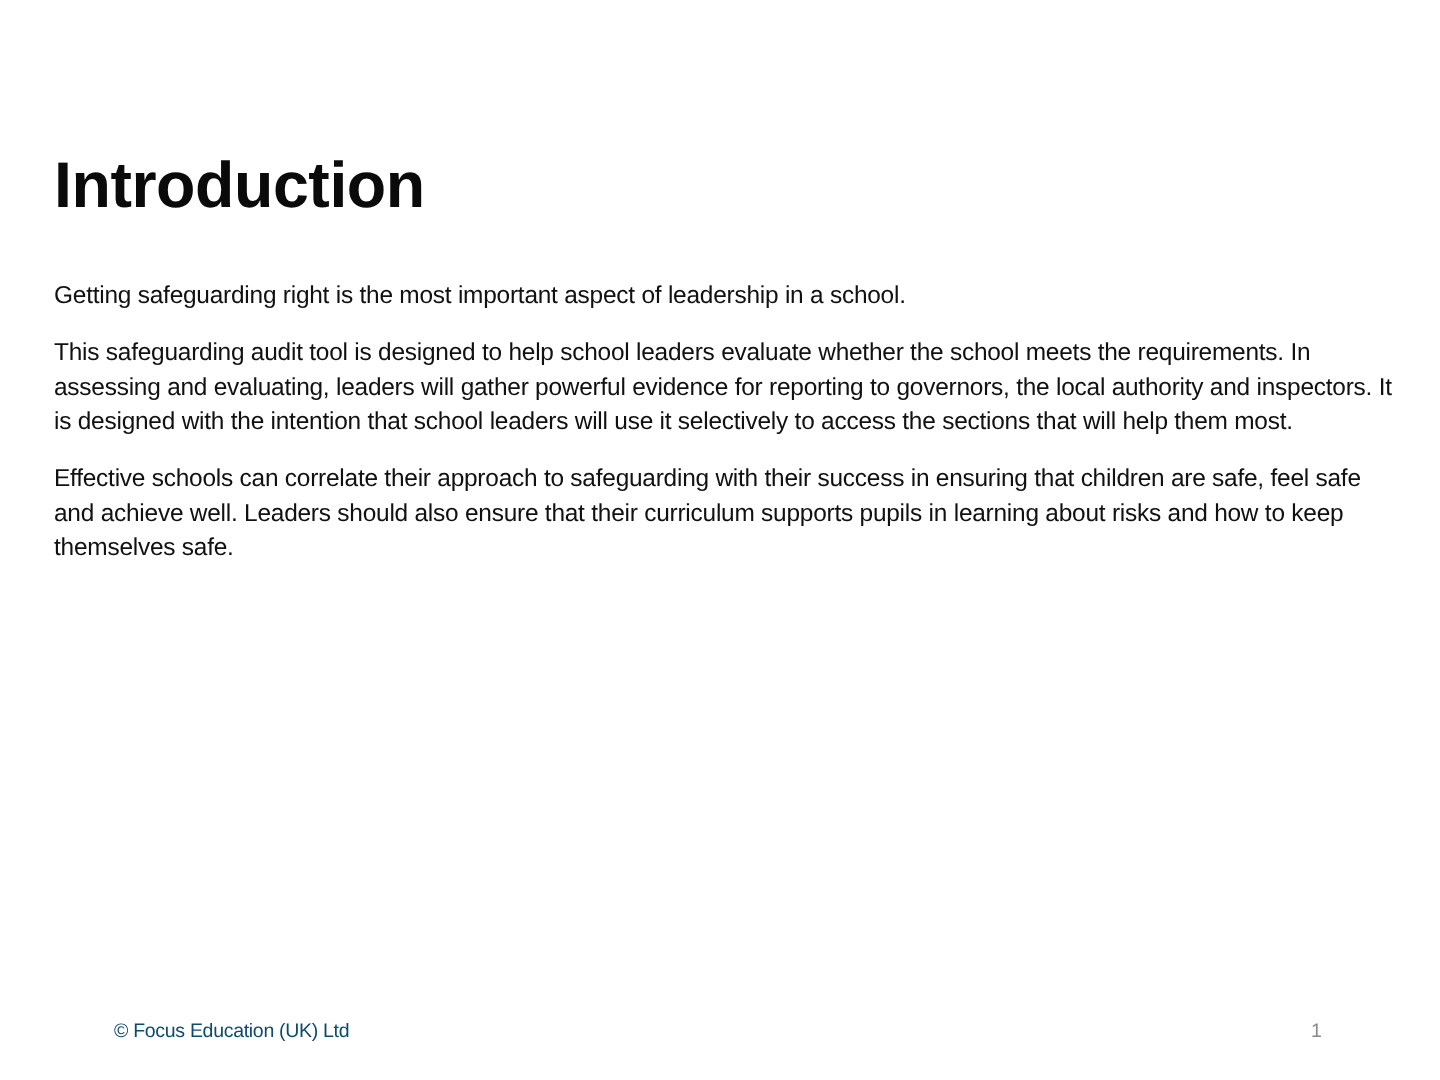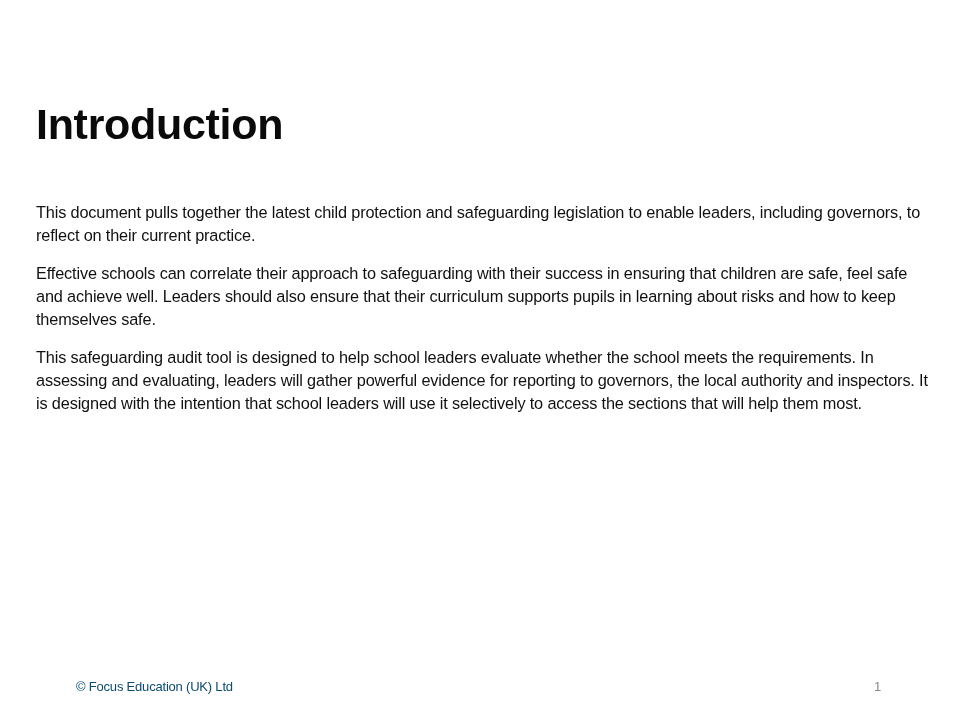--- a/index.html
+++ b/index.html
@@ -70,20 +70,20 @@
       color: #8a8a8a;
     }
   </style>
 </head>
 <body>
 
 <div class="slide">
   <h1 class="title">Introduction</h1>
 
   <div class="body">
-    <p class="para p2">This document pulls together the latest child protection and safeguarding legislation to enable leaders, including governors, to reflect on their current practice.</p>
+    <p class="para p1">Getting safeguarding right is the most important aspect of leadership in a school.</p>
+    <p class="para p4">This safeguarding audit tool is designed to help school leaders evaluate whether the school meets the requirements. In assessing and evaluating, leaders will gather powerful evidence for reporting to governors, the local authority and inspectors. It is designed with the intention that school leaders will use it selectively to access the sections that will help them most.</p>
     <p class="para p3">Effective schools can correlate their approach to safeguarding with their success in ensuring that children are safe, feel safe and achieve well. Leaders should also ensure that their curriculum supports pupils in learning about risks and how to keep themselves safe.</p>
-    <p class="para p4">This safeguarding audit tool is designed to help school leaders evaluate whether the school meets the requirements. In assessing and evaluating, leaders will gather powerful evidence for reporting to governors, the local authority and inspectors. It is designed with the intention that school leaders will use it selectively to access the sections that will help them most.</p>
   </div>
 
   <div class="footer-left">© Focus Education (UK) Ltd</div>
   <div class="footer-right">1</div>
 </div>
 
 </body></html>

